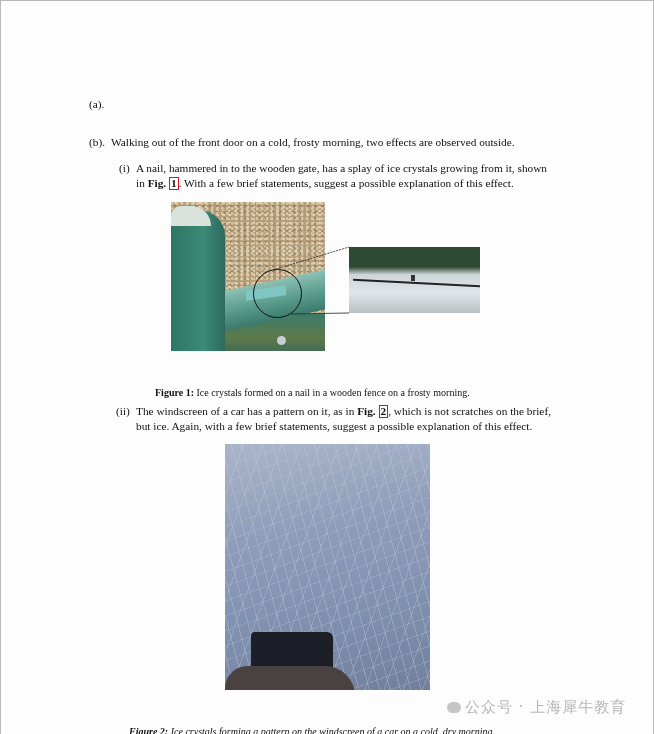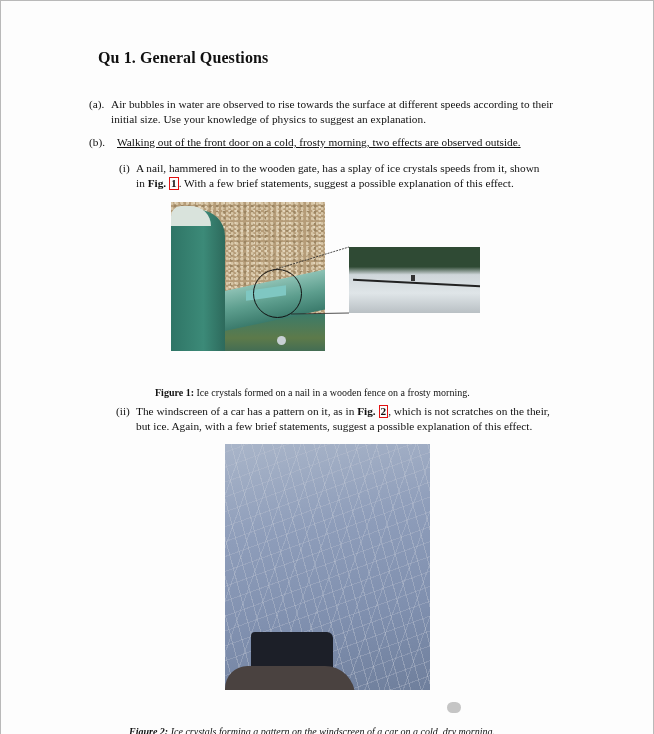--- a/index.html
+++ b/index.html
@@ -116,33 +116,30 @@
     .wm-icon {
       display: inline-block; width: 14px; height: 11px; background: rgba(160,160,160,0.6);
       border-radius: 7px; vertical-align: middle; margin-right: 4px;
     }
   </style>
 </head>
 <body>
 
 <div class="page">
 
-  <div class="title">Qu 1. General Questions</div>
 
   <div class="para" style="left:88px; top:96px;">
     <span>(a).</span>
   </div>
-  <div class="para" style="left:110px; top:96px; white-space:nowrap;">Air bubbles in water are observed to rise towards the surface at different speeds according to their</div>
-  <div class="para" style="left:110px; top:111px; white-space:nowrap;">initial size. Use your knowledge of physics to suggest an explanation.</div>
 
   <div class="para" style="left:88px; top:134px;">(b).</div>
-  <div class="para" style="left:116px; top:134px; white-space:nowrap;text-decoration:underline;">Walking out of the front door on a cold, frosty morning, two effects are observed outside.</div>
+  <div class="para" style="left:110px; top:134px; white-space:nowrap;">Walking out of the front door on a cold, frosty morning, two effects are observed outside.</div>
 
   <div class="para" style="left:118px; top:160px;">(i)</div>
-  <div class="para" style="left:135px; top:160px; white-space:nowrap;">A nail, hammered in to the wooden gate, has a splay of ice crystals speeds from it, shown</div>
+  <div class="para" style="left:135px; top:160px; white-space:nowrap;">A nail, hammered in to the wooden gate, has a splay of ice crystals growing from it, shown</div>
   <div class="para" style="left:135px; top:175px; white-space:nowrap;">
     <span>in </span><span class="ref">Fig.</span>&nbsp;<span class="ref refbox" style="border-color: rgb(225, 17, 17);">1</span><span>. With a few brief statements, suggest a possible explanation of this effect.</span>
   </div>
 
   <div class="fig1-photo">
     <div class="gravel"></div>
     <div class="rail-bottom"></div>
     <div class="rail"></div>
     <div class="plate"></div>
     <div class="bolt"></div>
@@ -159,31 +156,31 @@
     <div class="inset-nail"></div>
   </div>
 
   <div class="caption" style="left:154px; top:362px; white-space:nowrap;">
     <b>Figure 1:</b>
     <span>Ice crystals formed on a nail in a wooden fence on a frosty morning.</span>
   </div>
 
   <div class="para" style="left:115px; top:403px;">(ii)</div>
   <div class="para" style="left:135px; top:403px; white-space:nowrap;">
-    <span>The windscreen of a car has a pattern on it, as in </span><span class="ref">Fig.</span>&nbsp;<span class="ref refbox" style="border-color: rgb(225, 17, 17);">2</span><span>, which is not scratches on the their,</span>
+    <span>The windscreen of a car has a pattern on it, as in </span><span class="ref">Fig.</span>&nbsp;<span class="ref refbox" style="border-color: rgb(225, 17, 17);">2</span><span>, which is not scratches on the brief,</span>
   </div>
   <div class="para" style="left:135px; top:418px; white-space:nowrap;text-align:center;">but ice. Again, with a few brief statements, suggest a possible explanation of this effect.</div>
 
   <div class="fig2-photo">
     <div class="frost"></div>
     <div class="phone"></div>
     <div class="hand"></div>
   </div>
 
   <div class="caption" style="left:128px; top:701px; white-space:nowrap;font-style:italic;">
     <b>Figure 2:</b>
     <span>Ice crystals forming a pattern on the windscreen of a car on a cold, dry morning.</span>
   </div>
 
   <div class="watermark">
-    <span class="wm-icon"></span>
+    <span class="wm-icon"></span><span>公众号 · 上海犀牛教育</span>
   </div>
 </div>
 
 </body></html>

